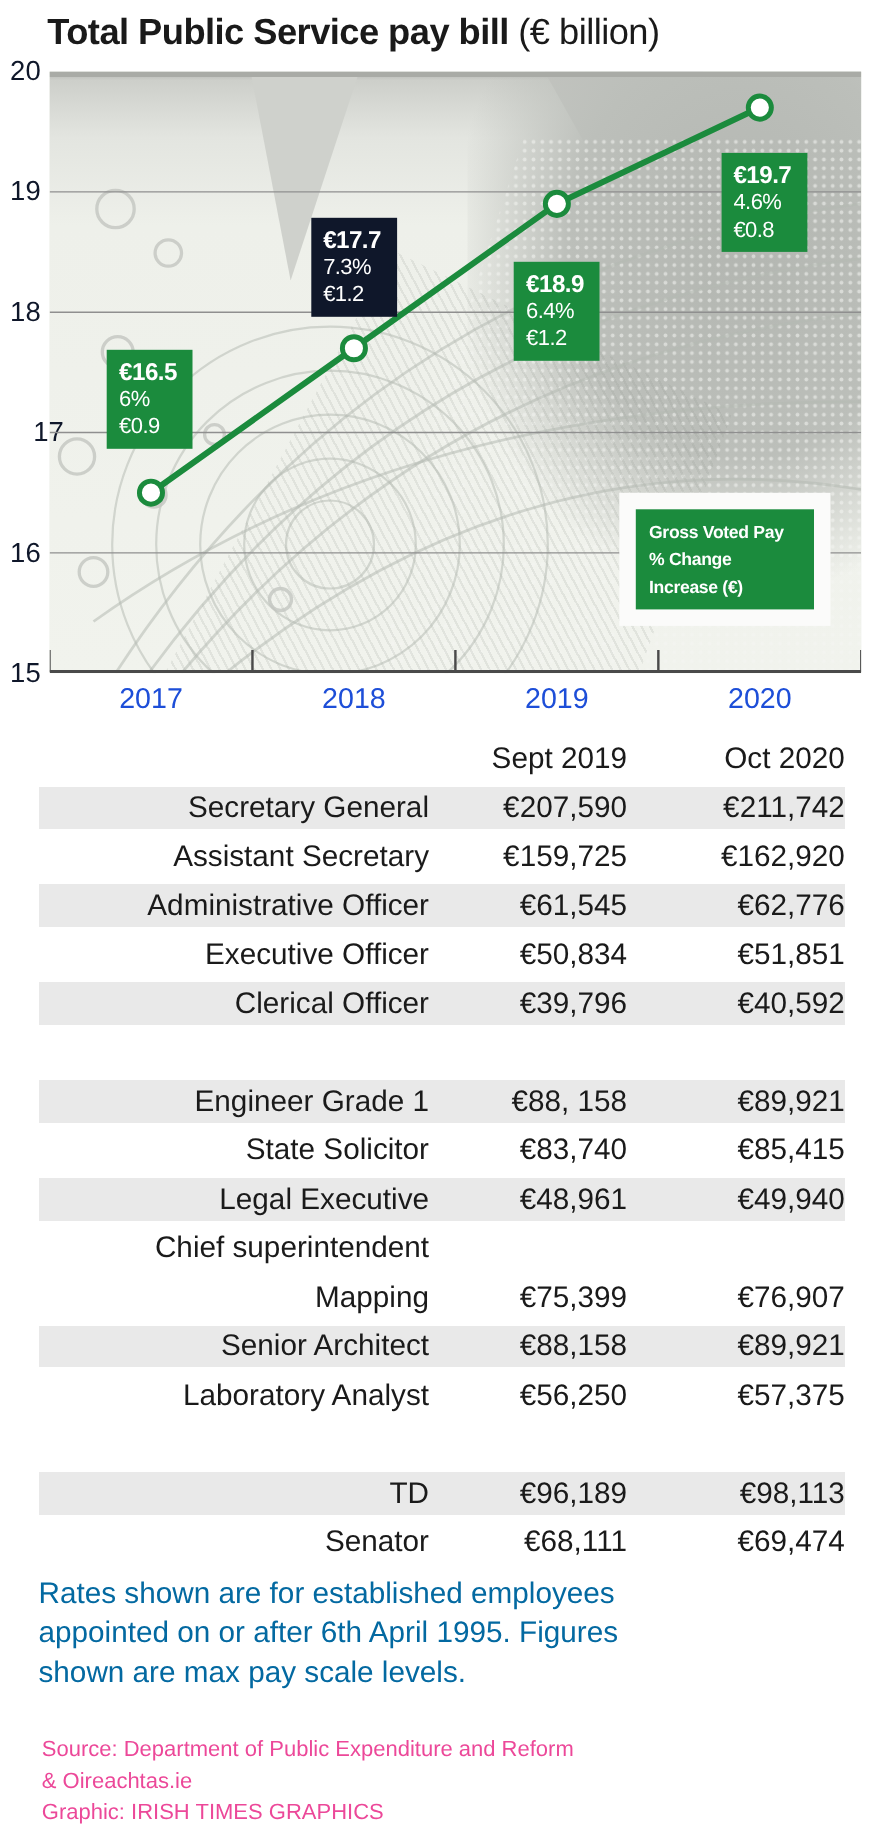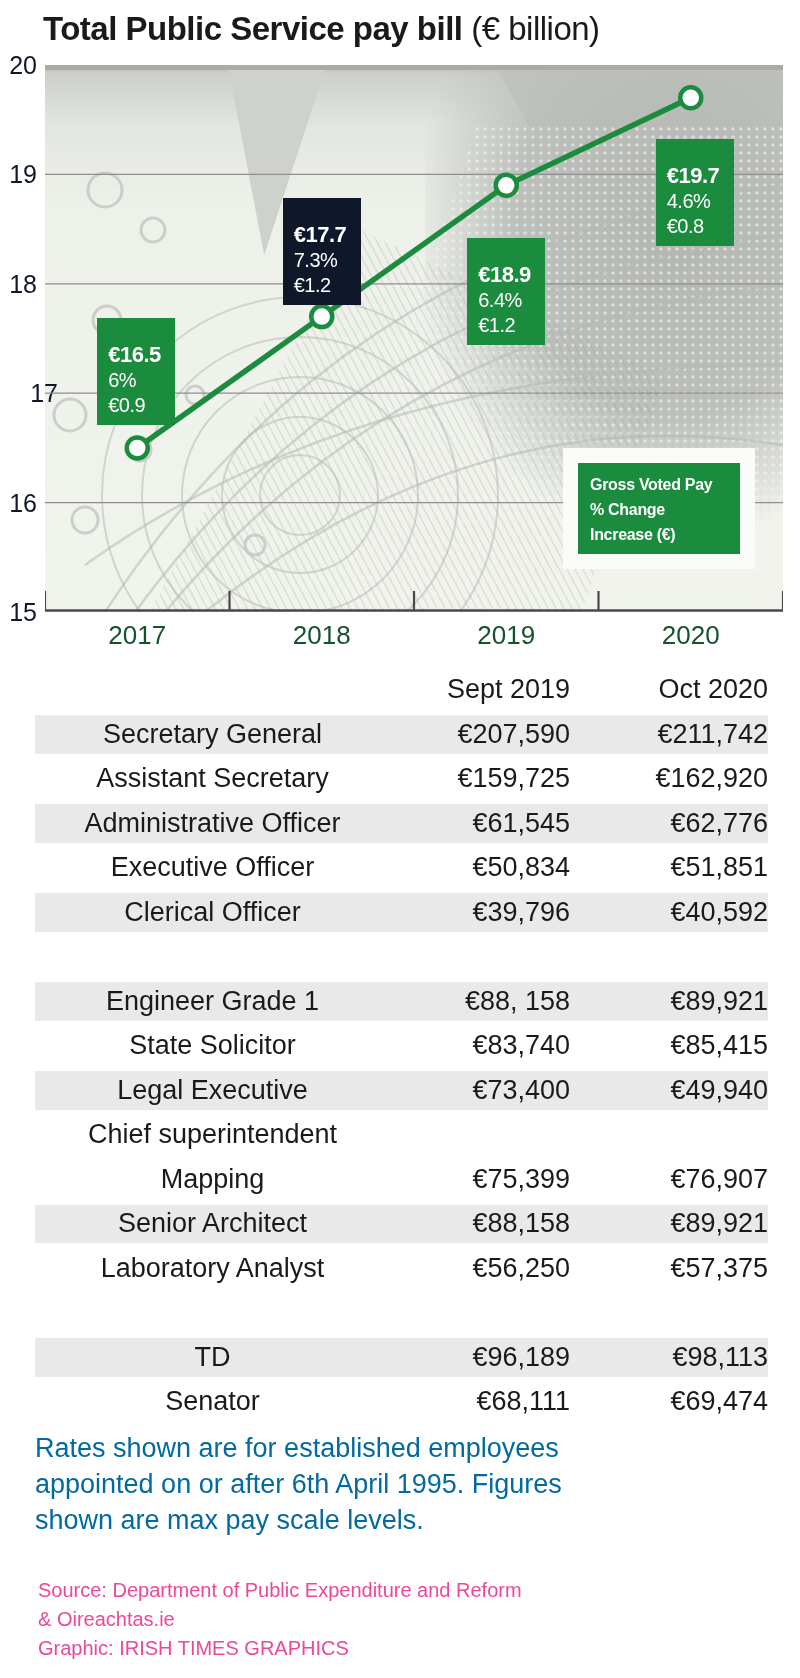--- a/index.html
+++ b/index.html
@@ -22,37 +22,37 @@
   .bg-dots{left:300px;top:60px;width:438px;height:487px;
      background-image:radial-gradient(circle,#f4f5f2 1.4px,rgba(255,255,255,0) 2.1px);
      background-size:8px 8px;opacity:.55;clip-path:polygon(30% 0,100% 0,100% 100%,0 100%,10% 55%);}
   .bg-hatch{left:60px;top:120px;width:560px;height:427px;
      background:repeating-linear-gradient(62deg,rgba(142,148,140,.16) 0 2px,rgba(0,0,0,0) 2px 7px);
      clip-path:polygon(8% 100%,45% 10%,100% 45%,85% 100%);}
   .bg-svg{position:absolute;left:0;top:0;}
   .line-svg{position:absolute;left:0;top:0;z-index:3;}
 
   .ylabel{position:absolute;left:0;width:37px;text-align:right;font-size:25px;color:#0f172a;line-height:30px;}
-  .xlabel{position:absolute;width:120px;text-align:center;font-size:26px;color:#14532d;top:620px;}
+  .xlabel{position:absolute;width:120px;text-align:center;font-size:26px;color:#1d4ed8;top:620px;}
 
   .pt-label{position:absolute;z-index:5;width:78px;box-sizing:border-box;color:#fff;
-            padding:23px 4px 7px 11px;line-height:25px;letter-spacing:-0.5px;}
+            padding:6px 4px 7px 11px;line-height:25px;letter-spacing:-0.5px;}
   .pt-label .l1{font-size:22px;font-weight:700;line-height:27px;}
   .pt-label .l2,.pt-label .l3{font-size:20px;font-weight:400;}
 
   .legend{position:absolute;left:518px;top:383px;width:192px;height:121px;background:#fbfbfa;z-index:4;}
   .legend-inner{position:absolute;inset:15px;padding:9px 0 0 12px;box-sizing:border-box;color:#fff;
                 font-size:16px;font-weight:700;line-height:25px;letter-spacing:-0.3px;}
 
   
   .table{position:absolute;left:12px;top:666px;width:772px;}
   .t-row{display:grid;grid-template-columns:1fr 180px 198px;align-items:center;
          height:44.5px;padding:0 16px 0 23px;box-sizing:border-box;font-size:27px;}
   .t-row.shaded{background:#e9e9e9;background-clip:content-box;padding-top:3px;padding-bottom:3px;}
-  .t-row .c1{text-align:center;white-space:nowrap;}
+  .t-row .c1{text-align:right;white-space:nowrap;}
   .t-row .c2,.t-row .c3{text-align:right;white-space:nowrap;}
   .t-row.header{font-size:27px;height:46px;}
   .t-row.spacer{height:44.5px;}
 
   
   .note{position:absolute;left:35px;top:1430px;width:680px;font-size:27px;line-height:36px;white-space:pre-line;color:#0369a1;}
   .source{position:absolute;left:38px;top:1576px;width:700px;font-size:20px;line-height:29px;white-space:pre-line;color:#ec4899;}
 </style>
 </head>
 <body>
@@ -194,21 +194,21 @@
           <div class="c2">€88, 158</div>
           <div class="c3">€89,921</div>
         </div>
         <div class="t-row">
           <div class="c1">State Solicitor</div>
           <div class="c2">€83,740</div>
           <div class="c3">€85,415</div>
         </div>
         <div class="t-row shaded">
           <div class="c1">Legal Executive</div>
-          <div class="c2">€73,400</div>
+          <div class="c2">€48,961</div>
           <div class="c3">€49,940</div>
         </div>
         <div class="t-row">
           <div class="c1">Chief superintendent</div>
           <div class="c2"></div>
           <div class="c3"></div>
         </div>
         <div class="t-row">
           <div class="c1">Mapping</div>
           <div class="c2">€75,399</div>

